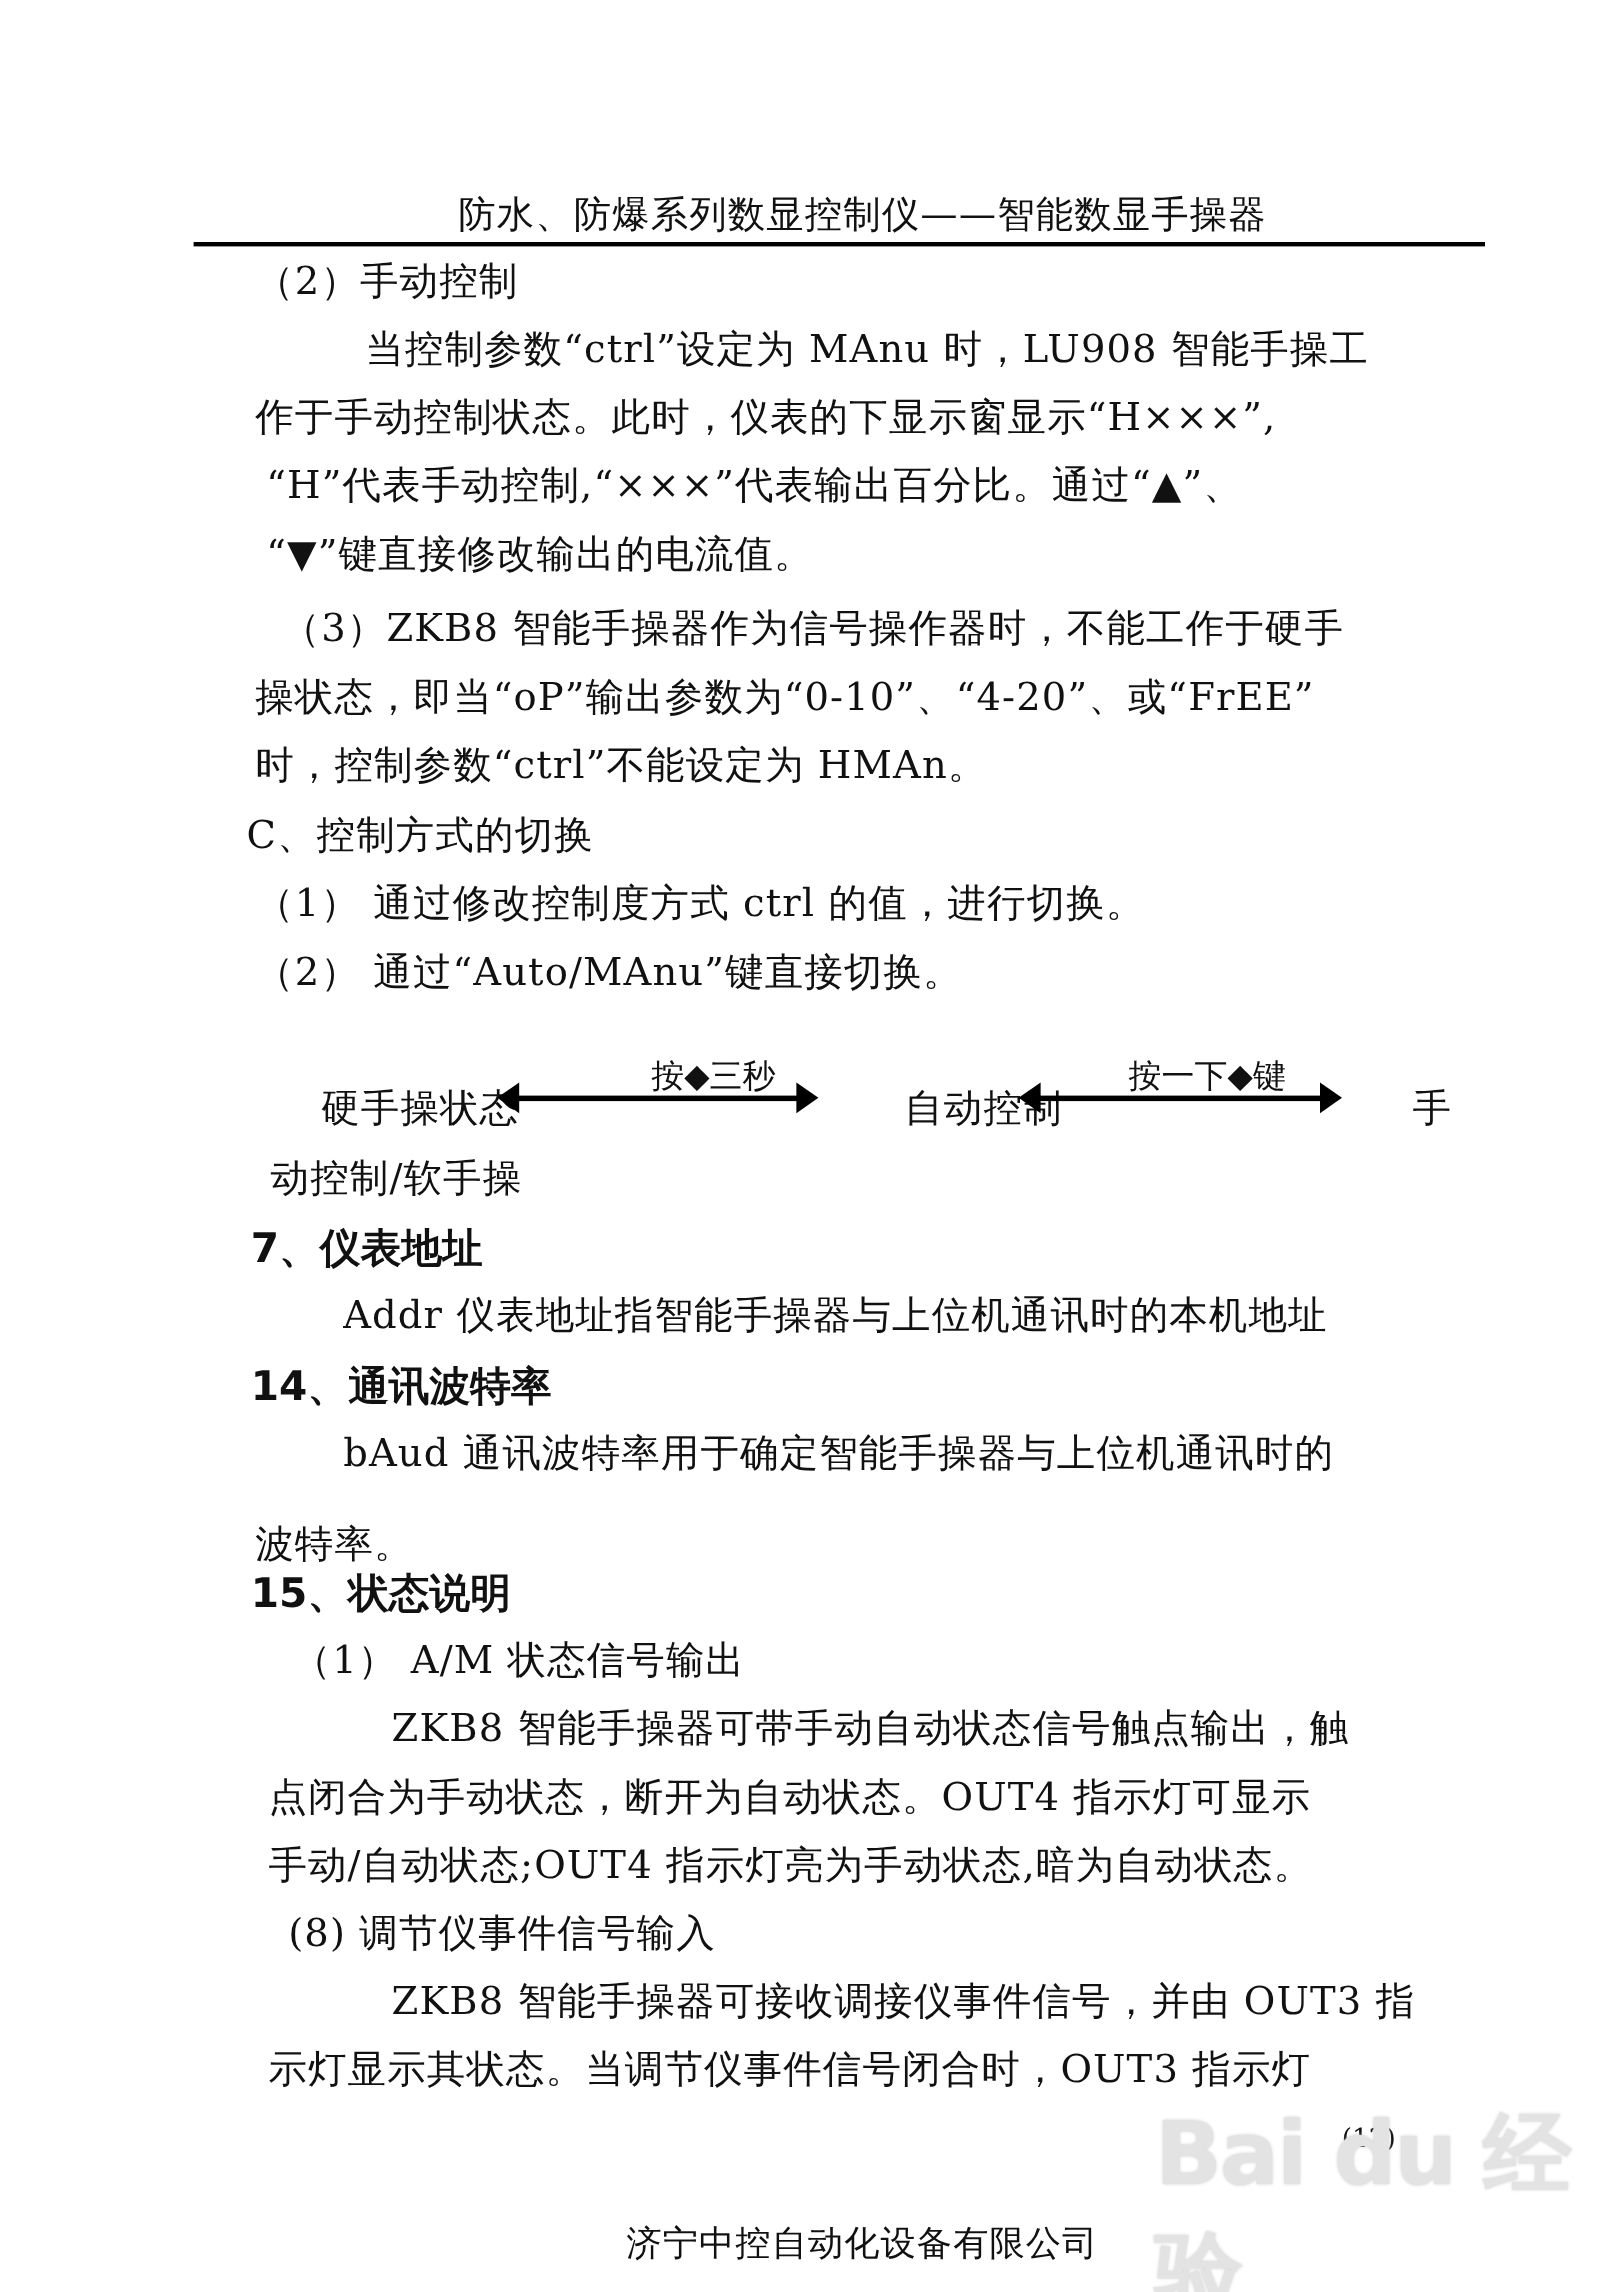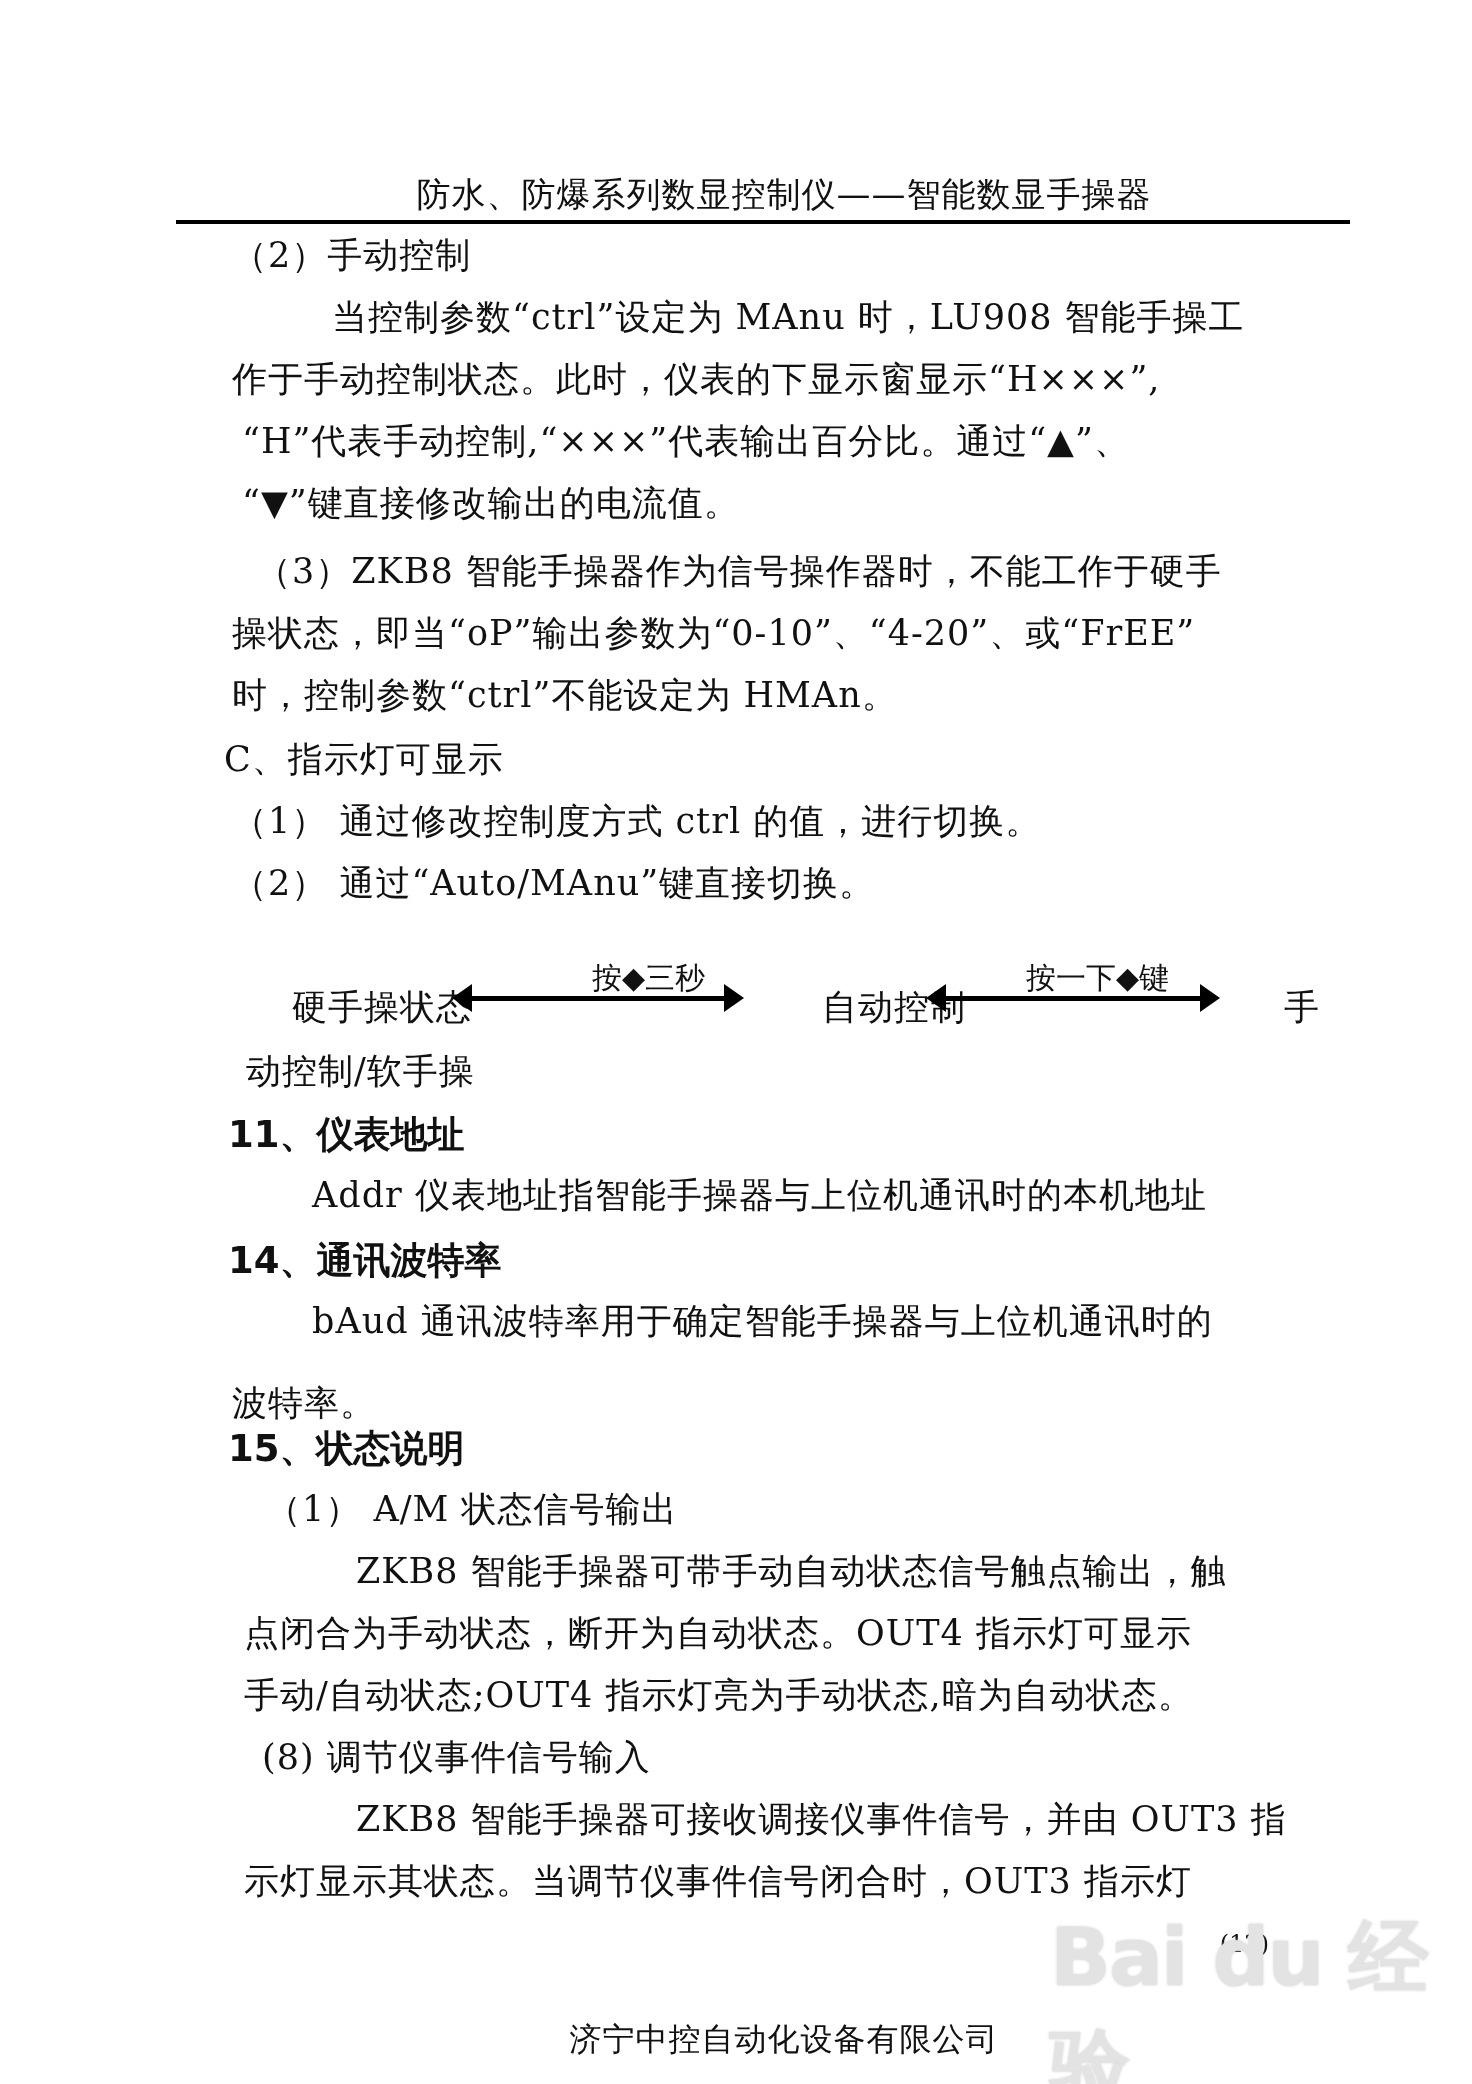--- a/index.html
+++ b/index.html
@@ -33,42 +33,42 @@
 <div class="abs t" style="left:184px; top:232px;">（2）手动控制</div>
 <div class="abs t" style="left:284px; top:294px;">当控制参数“ctrl”设定为 MAnu 时，LU908 智能手操工</div>
 <div class="abs t" style="left:184px; top:356px;">作于手动控制状态。此时，仪表的下显示窗显示“H×××”,</div>
 <div class="abs t" style="left:194px; top:418px;">“H”代表手动控制,“×××”代表输出百分比。通过“▲”、</div>
 <div class="abs t" style="left:194px; top:480px;">“▼”键直接修改输出的电流值。</div>
 
 <div class="abs t" style="left:184px; top:548px;margin-left:24px;">（3）ZKB8 智能手操器作为信号操作器时，不能工作于硬手</div>
 <div class="abs t" style="left:184px; top:610px;">操状态，即当“oP”输出参数为“0-10”、“4-20”、或“FrEE”</div>
 <div class="abs t" style="left:184px; top:672px;">时，控制参数“ctrl”不能设定为 HMAn。</div>
 
-<div class="abs t" style="left:176px; top:736px;">C、指示灯可显示</div>
+<div class="abs t" style="left:176px; top:736px;">C、控制方式的切换</div>
 <div class="abs t" style="left:184px; top:798px;">（1） 通过修改控制度方式 ctrl 的值，进行切换。</div>
 <div class="abs t" style="left:184px; top:860px;">（2） 通过“Auto/MAnu”键直接切换。</div>
 
 <div>
   <div class="abs t" style="left:244px; top:984px;">硬手操状态</div>
   <div class="abs lbl" style="left:544px; top:958px;">按◆三秒</div>
   <div class="arrow" style="left:470px; top:996px; width:256px;">
     <span class="l"></span>
       <span class="r"></span>
   </div>
   <div class="abs t" style="left:774px; top:984px;">自动控制</div>
   <div class="abs lbl" style="left:978px; top:958px;">按一下◆键</div>
   <div class="arrow" style="left:944px; top:996px; width:258px;">
     <span class="l"></span>
       <span class="r"></span>
   </div>
   <div class="abs t" style="left:1236px; top:984px;">手</div>
   <div class="abs t" style="left:198px; top:1048px;">动控制/软手操</div>
 </div>
 
-<div class="abs h" style="left:180px; top:1110px;">11、仪表地址</div>
+<div class="abs h" style="left:180px; top:1110px;">7、仪表地址</div>
 <div class="abs t" style="left:264px; top:1172px;">Addr 仪表地址指智能手操器与上位机通讯时的本机地址</div>
 
 <div class="abs h" style="left:180px; top:1236px;">14、通讯波特率</div>
 <div class="abs t" style="left:264px; top:1298px;">bAud 通讯波特率用于确定智能手操器与上位机通讯时的</div>
 <div class="abs t" style="left:184px; top:1360px;margin-top:20px;">波特率。</div>
 
 <div class="abs h" style="left:180px; top:1424px;">15、状态说明</div>
 <div class="abs t" style="left:218px; top:1486px;">（1） A/M 状态信号输出</div>
 <div class="abs t" style="left:308px; top:1548px;">ZKB8 智能手操器可带手动自动状态信号触点输出，触</div>
 <div class="abs t" style="left:196px; top:1610px;">点闭合为手动状态，断开为自动状态。OUT4 指示灯可显示</div>

